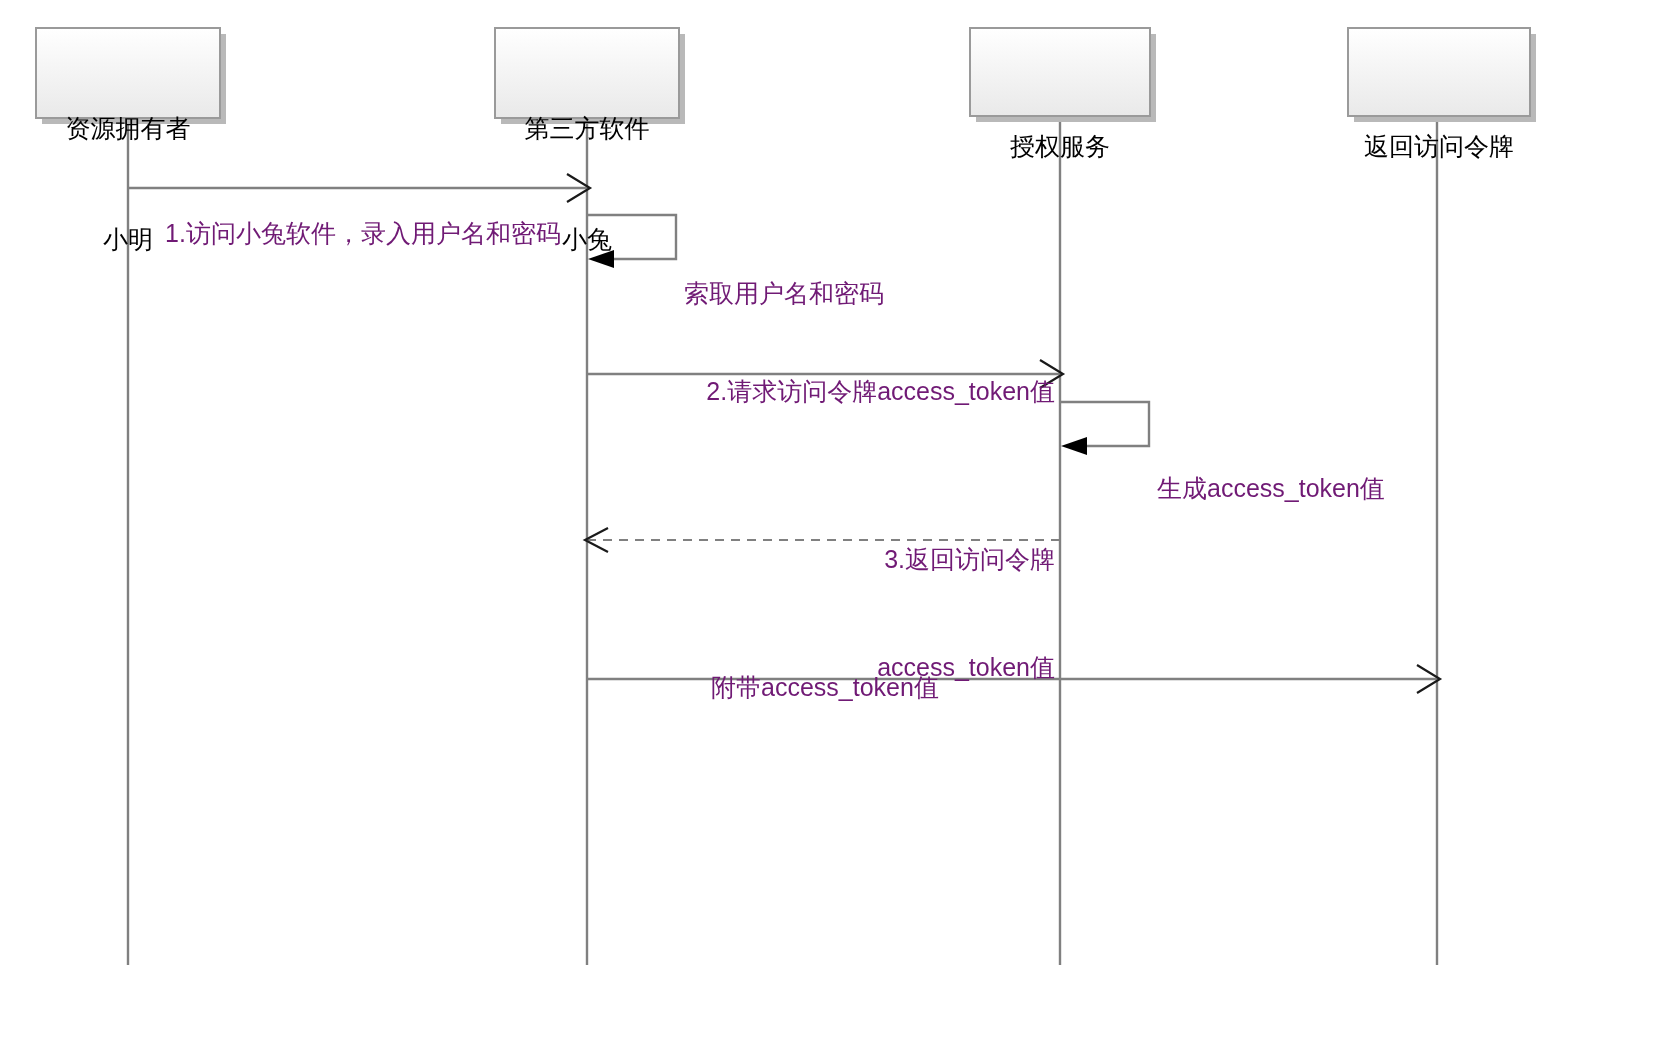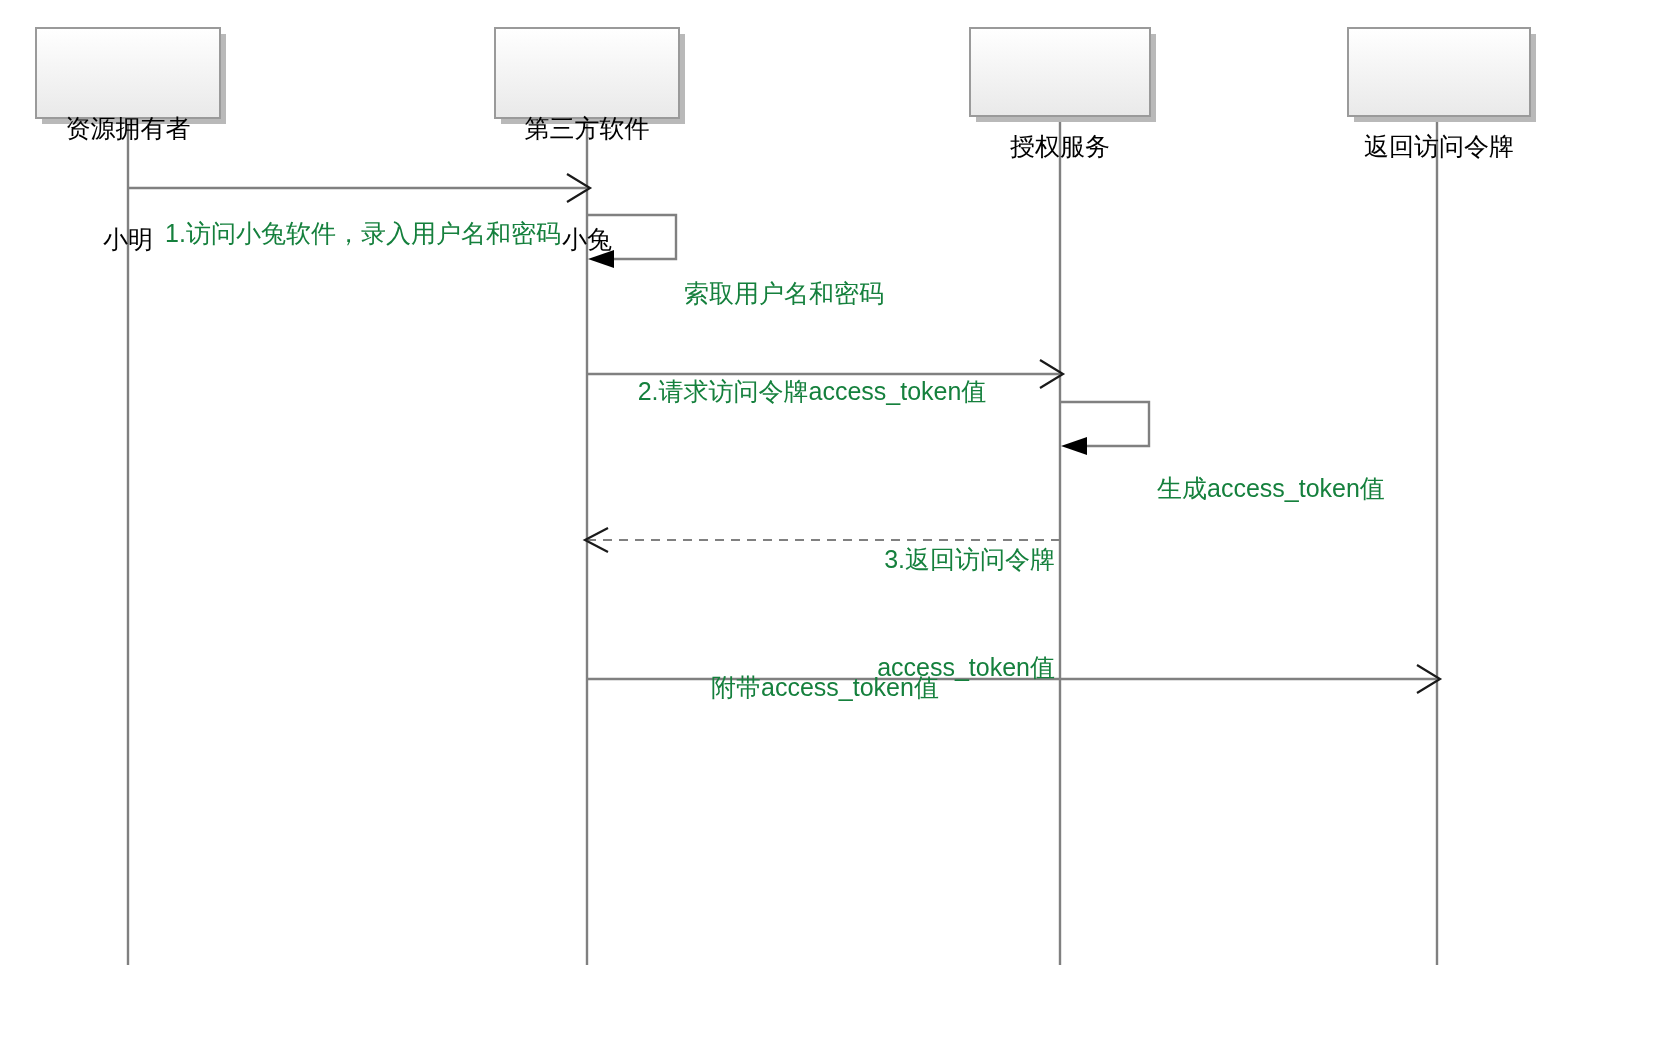--- a/index.html
+++ b/index.html
@@ -1,21 +1,21 @@
 <!DOCTYPE html>
 <html><head>
 <meta charset="utf-8">
 <title>Sequence Diagram</title>
 <style>
   html,body{margin:0;padding:0;background:#ffffff;}
   body{width:1662px;height:1054px;position:relative;overflow:hidden;
        font-family:"Liberation Sans","DejaVu Sans",sans-serif;color:#000;}
   #canvas{position:absolute;left:0;top:0;width:1418px;height:1054px;}
   svg#diagram{position:absolute;left:0;top:0;width:1662px;height:1054px;}
-  .lbl{position:absolute;white-space:pre;font-size:25px;line-height:36px;color:#15803d;}
+  .lbl{position:absolute;white-space:pre;font-size:25px;line-height:36px;color:#701a75;}
   .plabel{position:absolute;white-space:pre;font-size:25px;line-height:37px;
           text-align:center;color:#000;}
 </style>
 </head>
 <body>
 
 <div id="canvas">
 
   <svg id="diagram" viewBox="0 0 1662 1054" xmlns="http://www.w3.org/2000/svg">
     <defs>
@@ -96,21 +96,21 @@
   </div>
 
   <div class="lbl" style="left:138px;top:143px;width:450px;text-align:center;">
     <div>1.访问小兔软件，录入用户名和密码</div>
   </div>
 
   <div class="lbl" style="left:684px;top:203px;">
     <div>索取用户名和密码</div>
   </div>
 
-  <div class="lbl" style="left:582px;top:301px;width:460px;text-align:center;">
+  <div class="lbl" style="left:595px;top:301px;width:460px;text-align:right;">
     <div>2.请求访问令牌access_token值</div>
   </div>
 
   <div class="lbl" style="left:1157px;top:398px;">
     <div>生成access_token值</div>
   </div>
 
   <div class="lbl" style="left:595px;top:469px;width:460px;text-align:right;">
     <div>3.返回访问令牌</div>
     <div>access_token值</div>

